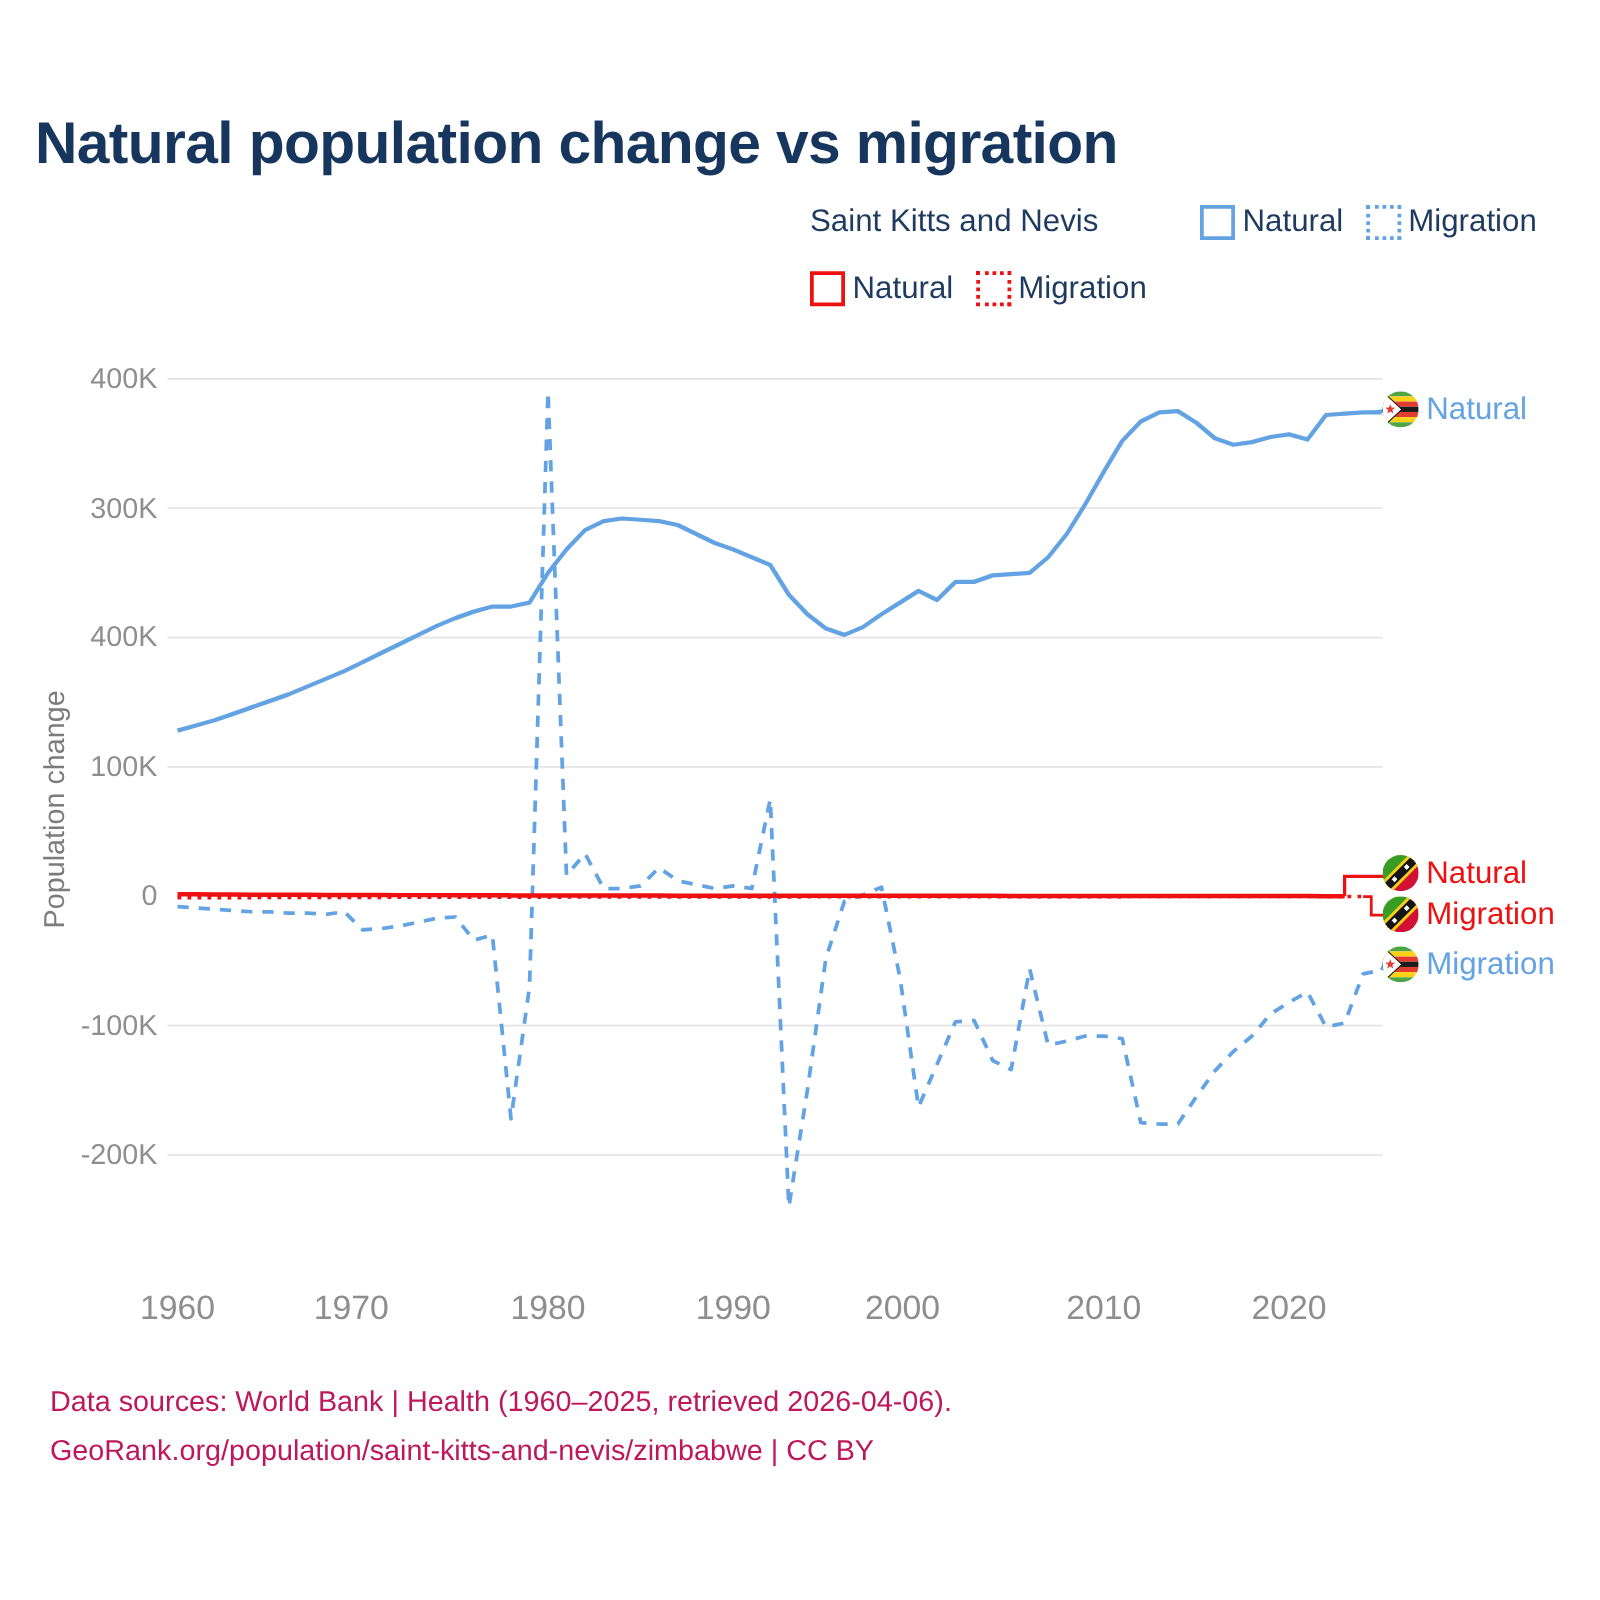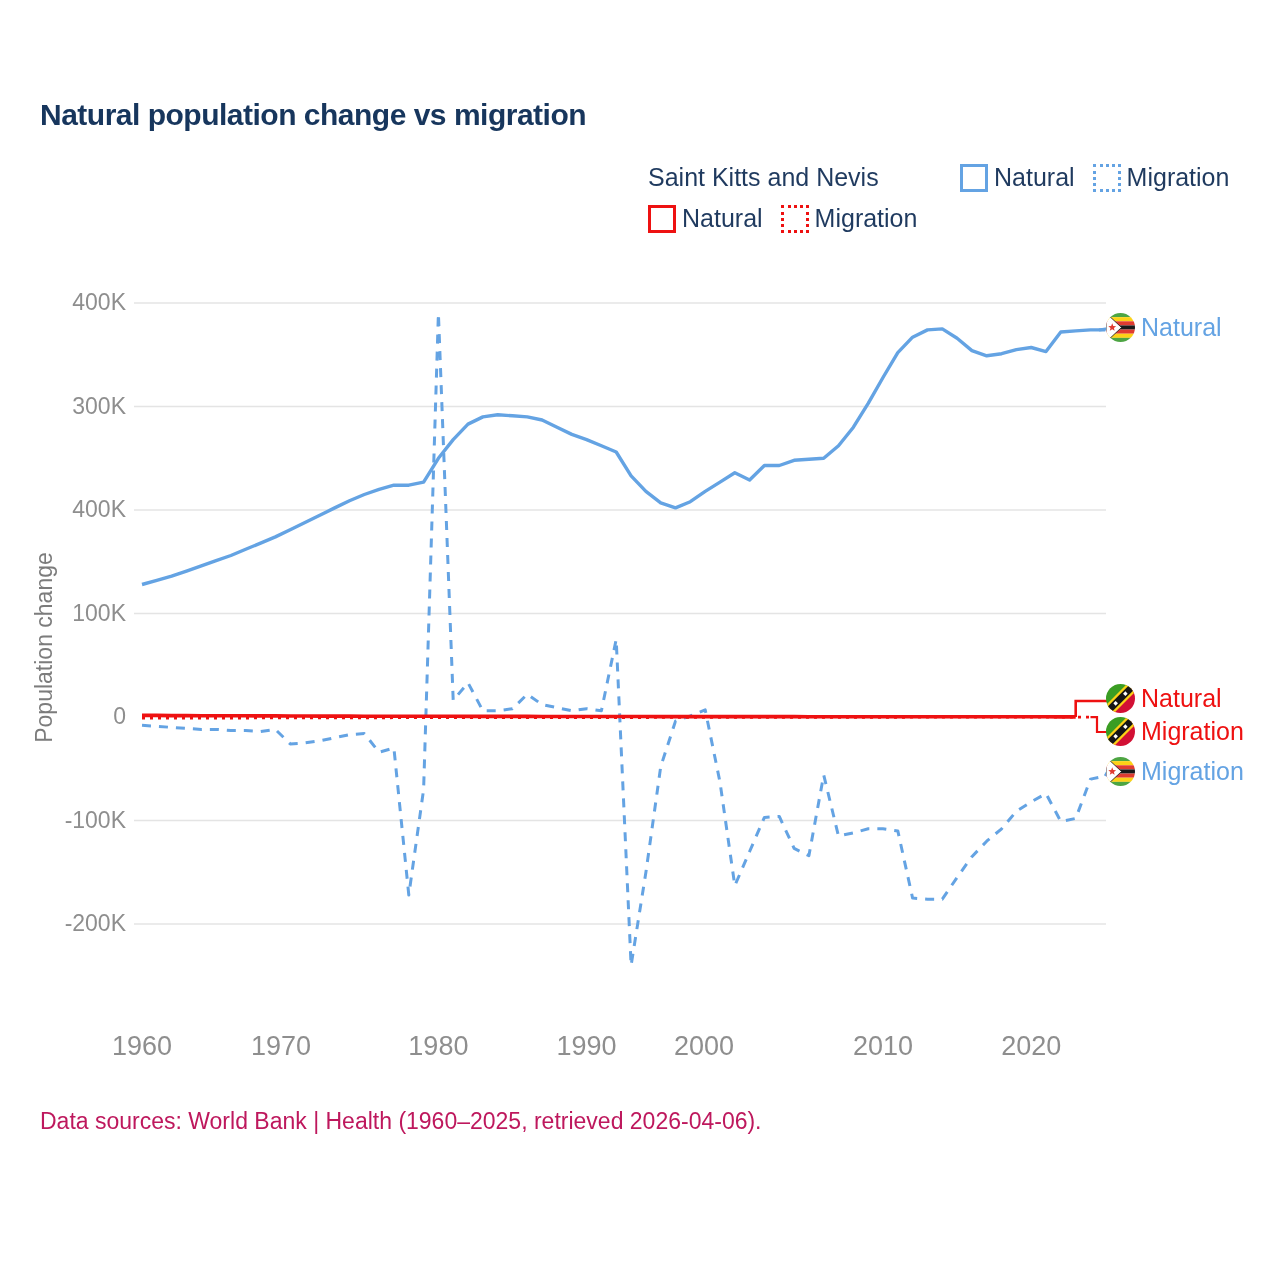--- a/index.html
+++ b/index.html
@@ -1,22 +1,22 @@
 <!DOCTYPE html>
 <html><head>
 <meta charset="utf-8">
 <style>
   html,body{margin:0;padding:0;background:#fff;}
   body{width:1280px;height:1280px;position:relative;overflow:hidden;
        font-family:"Liberation Sans",sans-serif;}
   .page{position:absolute;inset:0;}
-  #chart-title{position:absolute;left:28px;top:86px;margin:12px;font-size:30px;
+  #chart-title{position:absolute;left:28px;top:86px;margin:0;font-size:47px;
        font-weight:700;color:#17365d;letter-spacing:-0.5px;}
   .legend-group{position:absolute;}
-  .lg-country{font-size:25px;color:#1f3a5f;margin-bottom:12px;}
+  .lg-country{font-size:25px;color:#1f3a5f;margin-bottom:24px;}
   .lg-row{display:flex;gap:18px;}
   .lg-item{display:flex;align-items:center;gap:6px;cursor:pointer;}
   .sw{width:22px;height:22px;border:3px solid #000;box-sizing:content-box;background:#fff;}
   .sw.dot{border-style:dotted;}
   .sw.red{border-color:#ee1111;}
   .sw.blue{border-color:#64a3e3;}
   .lg-label{font-size:25px;color:#1f3a5f;}
   #plot{position:absolute;left:0;top:0;}
   .y-tick{position:absolute;left:16px;width:110px;text-align:right;
        font-size:23px;color:#8e8e8e;}
@@ -155,28 +155,29 @@
         <rect x="0" y="20" width="28" height="4" fill="#fdd216"></rect>
         <rect x="0" y="24" width="28" height="4" fill="#4da543"></rect>
         <polygon points="0,0 15,14 0,28" fill="#ffffff" stroke="#1a1a1a" stroke-width="0.8"></polygon>
         <path d="M6,10 L7.0,12.63 L9.8,12.76 L7.62,14.53 L8.35,17.24 L6,15.7 L3.65,17.24 L4.38,14.53 L2.2,12.76 L5.0,12.63 Z" fill="#e03c31"></path>
       </g>
     </svg>
     <span>Migration</span>
   </div>
 
   <div class="footer-line" id="footer-1">Data sources: World Bank | Health (1960–2025, retrieved 2026-04-06).</div>
+  <div class="footer-line" id="footer-2">GeoRank.org/population/saint-kitts-and-nevis/zimbabwe | CC BY</div>
 
 <div class="y-tick" style="top: 289px;">400K</div>
     <div class="y-tick" style="top: 392.5px;">300K</div>
     <div class="y-tick" style="top: 496px;">400K</div>
     <div class="y-tick" style="top: 599.5px;">100K</div>
     <div class="y-tick" style="top: 703px;">0</div>
     <div class="y-tick" style="top: 806.5px;">-100K</div>
     <div class="y-tick" style="top: 910px;">-200K</div>
     <div class="x-tick" style="left: 94px;">1960</div>
     <div class="x-tick" style="left: 233px;">1970</div>
     <div class="x-tick" style="left: 390.4px;">1980</div>
     <div class="x-tick" style="left: 538.6px;">1990</div>
-    <div class="x-tick" style="left: 656px;">2000</div>
+    <div class="x-tick" style="left: 674px;">2000</div>
     <div class="x-tick" style="left: 835px;">2010</div>
     <div class="x-tick" style="left: 983.2px;">2020</div>
   </div>
 
 </body></html>

